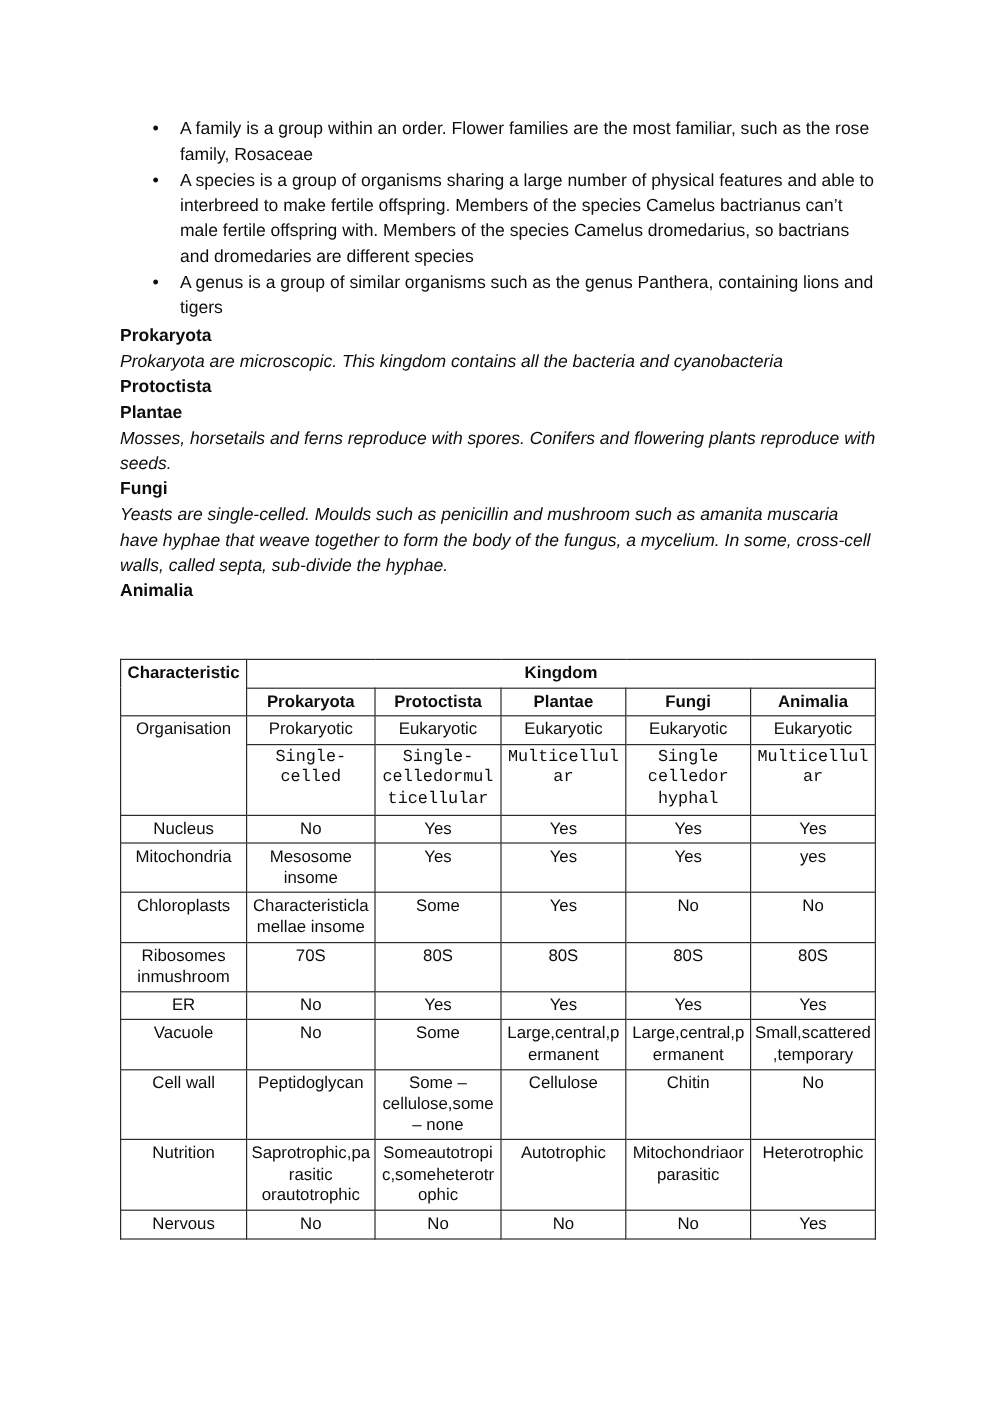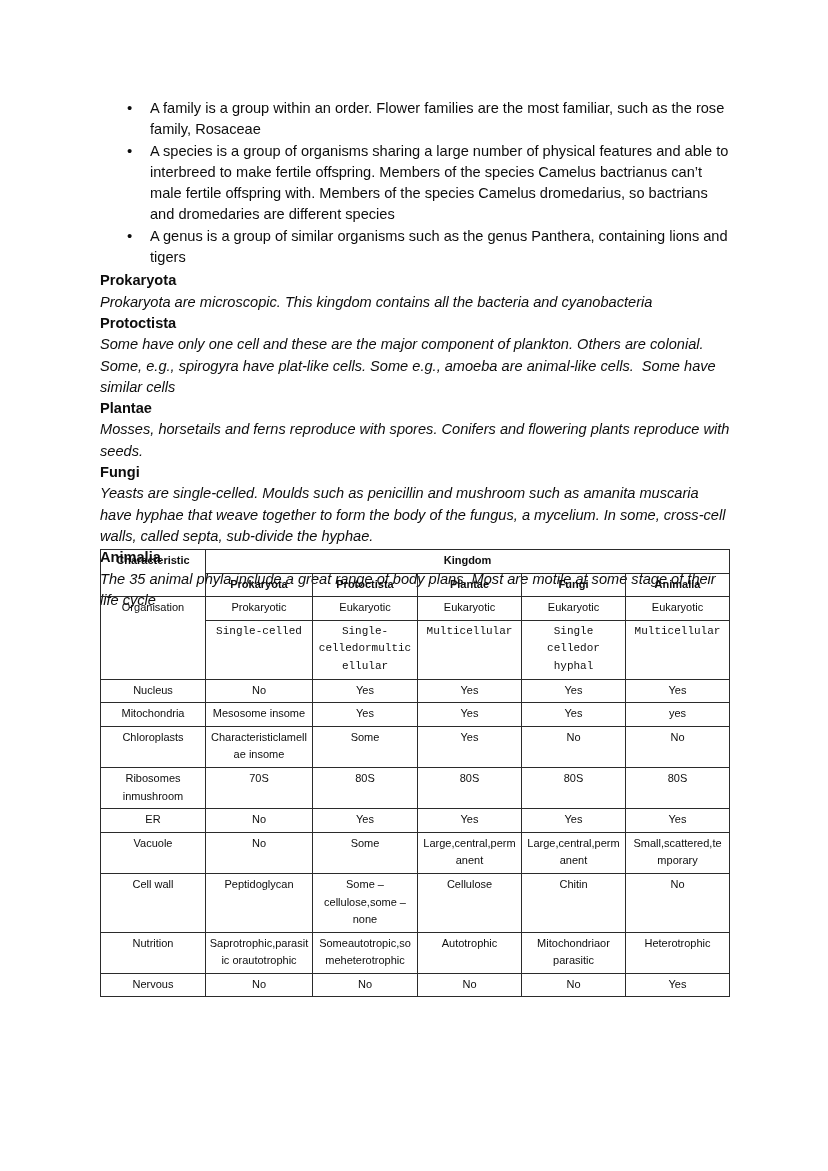--- a/index.html
+++ b/index.html
@@ -70,21 +70,21 @@
   .tbl-wrap {
     position: absolute;
     left: 100px;
     top: 549px;
     width: 629px;
   }
   table.kingdoms {
     border-collapse: collapse;
     width: 629px;
     table-layout: fixed;
-    font-size: 11px;
+    font-size: 14px;
     line-height: 17.6px;
   }
   table.kingdoms td, table.kingdoms th {
     border: 1px solid #2b2b2b;
     text-align: center;
     vertical-align: top;
     padding: 2px 3px 3px 3px;
     font-weight: normal;
     word-wrap: break-word;
   }
@@ -110,27 +110,25 @@
   <div class="content">
     <ul class="bullets">
         <li>A family is a group within an order. Flower families are the most familiar, such as the rose family, Rosaceae</li>
         <li>A species is a group of organisms sharing a large number of physical features and able to interbreed to make fertile offspring. Members of the species Camelus bactrianus can’t male fertile offspring with. Members of the species Camelus dromedarius, so bactrians and dromedaries are different species</li>
         <li>A genus is a group of similar organisms such as the genus Panthera, containing lions and tigers</li>
       </ul>
     <div>
         <div class="sec-head">Prokaryota</div>
         <div class="sec-body">Prokaryota are microscopic. This kingdom contains all the bacteria and cyanobacteria</div>
         <div class="sec-head">Protoctista</div>
-        <div class="sec-body">Some have only one cell and these are the major component of plankton. Others are colonial. Some, e.g., spirogyra have plat-like cells. Some e.g., amoeba are animal-like cells.  Some have similar cells</div>
         <div class="sec-head">Plantae</div>
         <div class="sec-body">Mosses, horsetails and ferns reproduce with spores. Conifers and flowering plants reproduce with seeds.</div>
         <div class="sec-head">Fungi</div>
         <div class="sec-body">Yeasts are single-celled. Moulds such as penicillin and mushroom such as amanita muscaria have hyphae that weave together to form the body of the fungus, a mycelium. In some, cross-cell walls, called septa, sub-divide the hyphae.</div>
         <div class="sec-head">Animalia</div>
-        <div class="sec-body">The 35 animal phyla include a great range of body plans. Most are motile at some stage of their life cycle</div>
       </div>
   </div>
 
   <div class="tbl-wrap">
     <table class="kingdoms">
       <colgroup>
         <col class="c0">
           <col class="c1">
           <col class="c2">
           <col class="c3">

